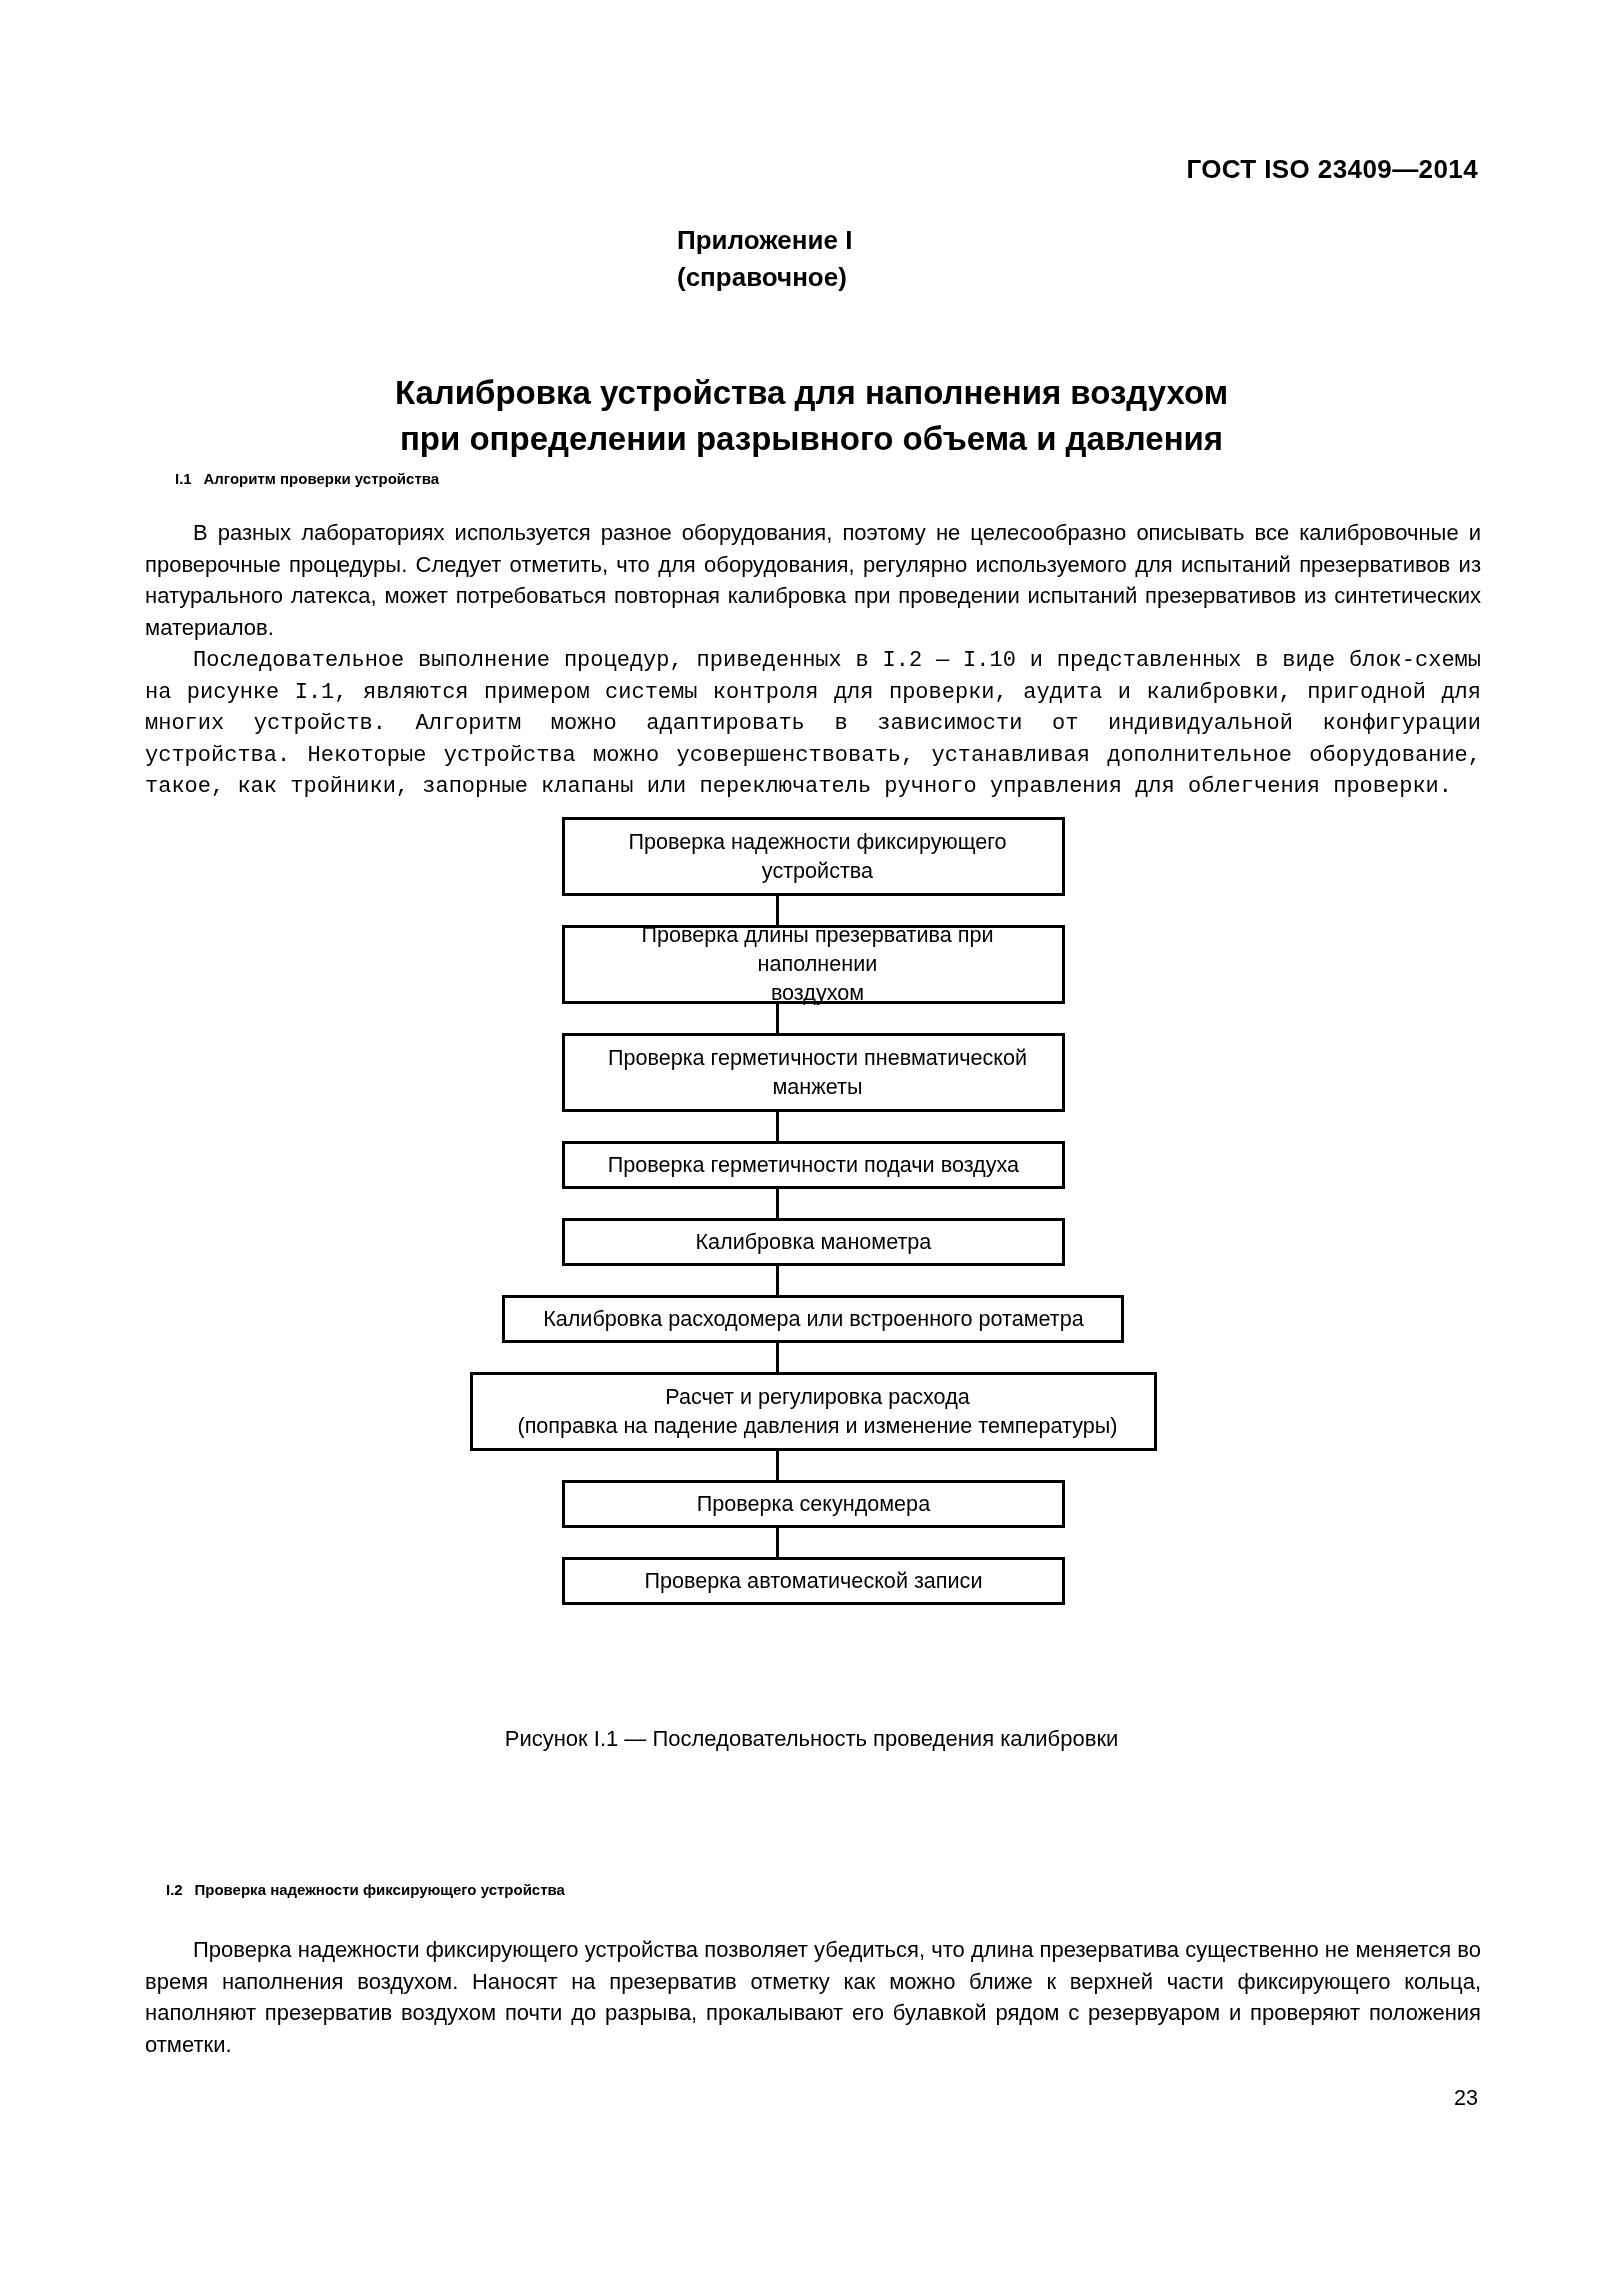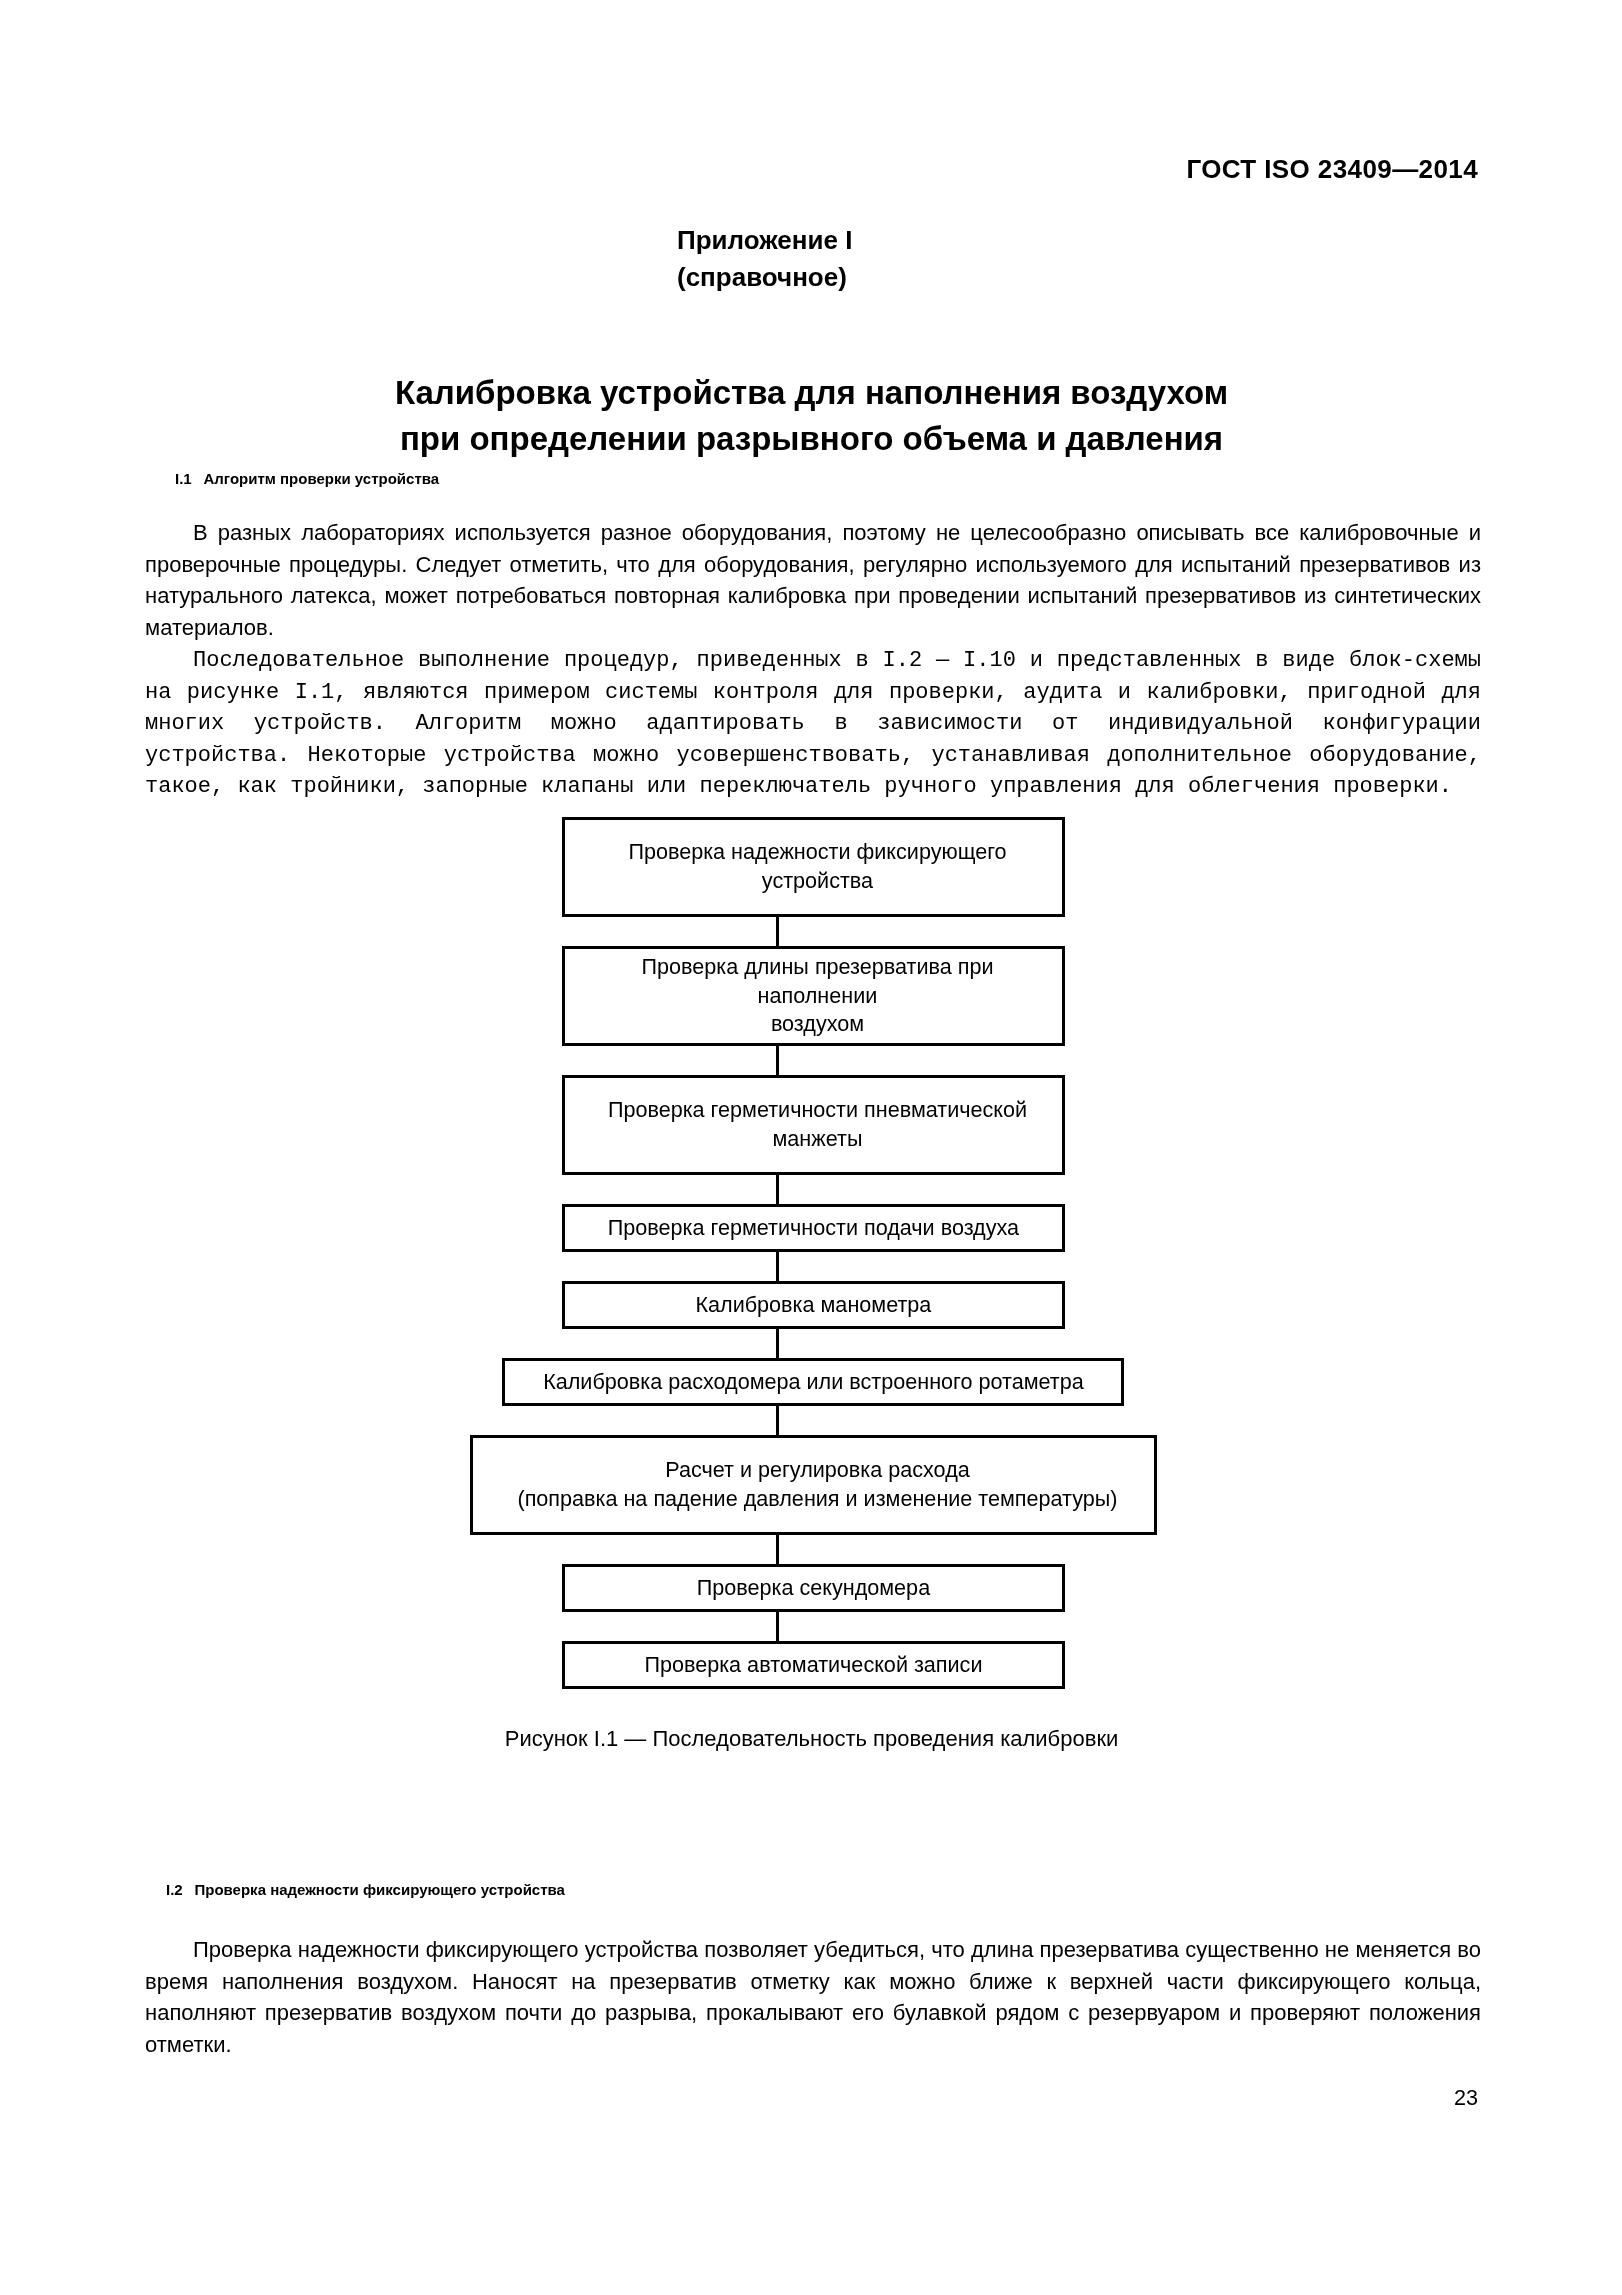--- a/index.html
+++ b/index.html
@@ -101,21 +101,21 @@
     display: flex;
     align-items: center;
     justify-content: center;
     text-align: center;
     font-size: 21.6px;
     line-height: 1.34;
     position: relative;
     z-index: 2;
     padding: 2.6px 7.9px;
   }
-  .fc-box.two-line { height: 100px; padding-left: 16px; }
+  .fc-box.two-line { height: 79px; padding-left: 16px; }
   .fc-box.one-line { height: 48px; }
   .fc-connector {
     width: 100%;
     height: 29px;
     position: relative;
   }
   .fc-connector::before {
     content: "";
     position: absolute;
     left: 776px;

